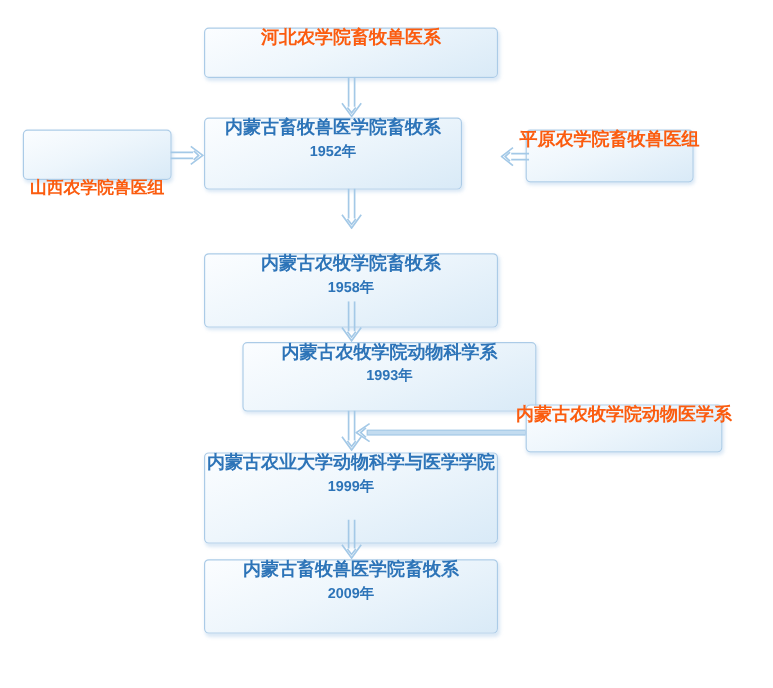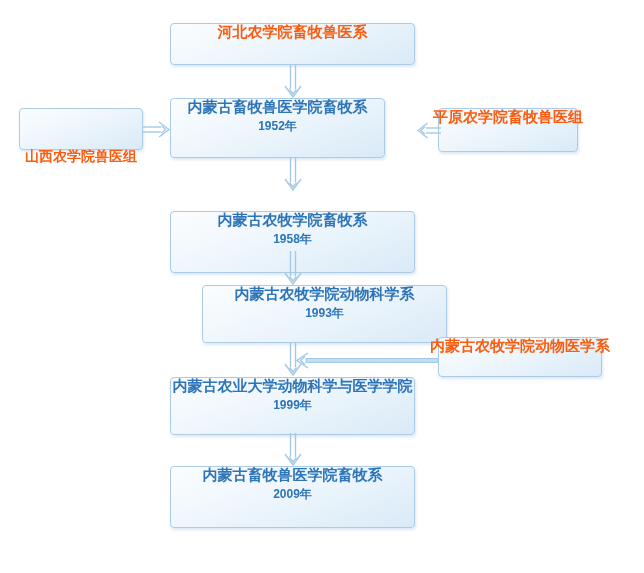--- a/index.html
+++ b/index.html
@@ -106,21 +106,21 @@
 
   <div class="node orange" style="left:438px;top:337px;width:164px;height:40px;">
     <span class="label">内蒙古农牧学院动物医学系</span>
   </div>
   <svg class="arrow" style="left:296px;top:352px;" width="142" height="17" viewBox="0 0 142 17">
     <rect x="10" y="6.5" width="132" height="4"></rect>
     <path d="M12 1 L1 8.5 L12 16"></path>
     <path d="M9 4.5 L4.5 8.5 L9 12.5"></path>
   </svg>
 
-  <div class="node" style="left:170px;top:377px;width:245px;height:58px;">
+  <div class="node" style="left:170px;top:377px;width:245px;height:76px;">
     <span class="label">内蒙古农业大学动物科学与医学学院</span>
     <span class="year">1999年</span>
   </div>
 
   <svg class="arrow" style="left:283px;top:433px;" width="20" height="33" viewBox="0 0 20 33">
     <line x1="7.5" y1="0" x2="7.5" y2="24"></line>
     <line x1="12.5" y1="0" x2="12.5" y2="24"></line>
     <path d="M2 21 L10 32 L18 21"></path>
     <path d="M6.5 24.5 L10 29 L13.5 24.5"></path>
   </svg>

